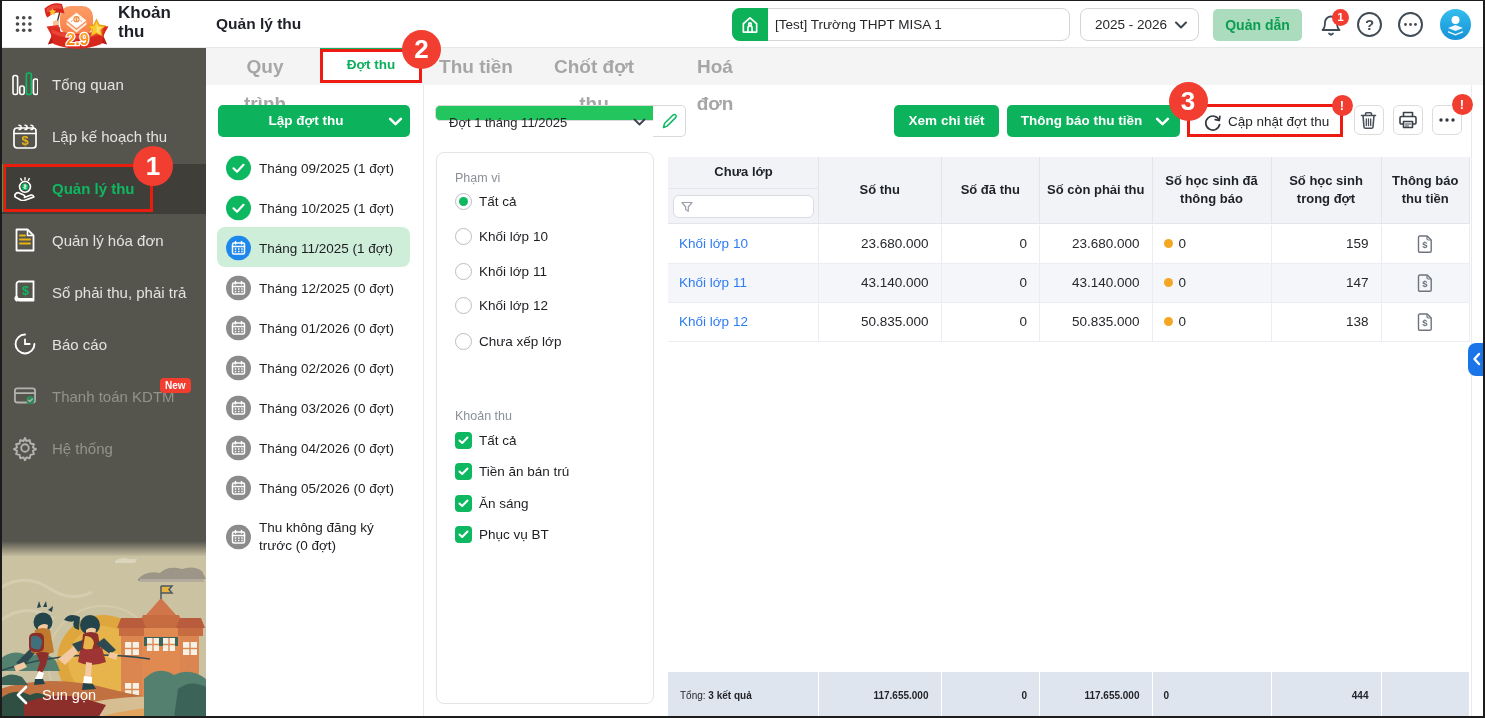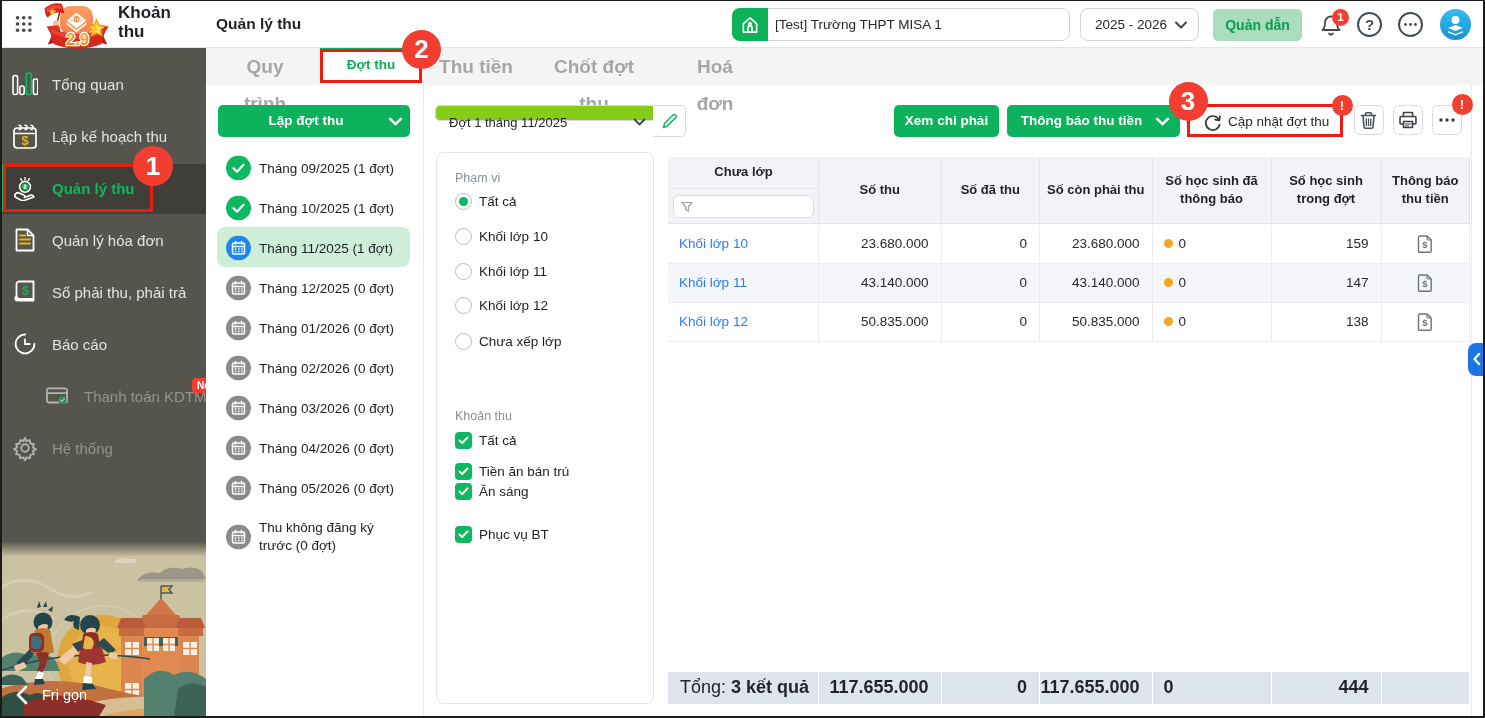--- a/index.html
+++ b/index.html
@@ -38,42 +38,42 @@
 
 
 #lapbtn { position:absolute; left:12px; top:57px; width:192px; height:32px; background:#0cb25c; border-radius:5px; color:#fff; font-weight:bold; font-size:13.5px; }
 .mrow { position:absolute; left:12px; width:192px; height:40px; }
 .mcirc { position:absolute; left:8px; top:50%; transform:translateY(-50%); width:25px; height:25px; border-radius:50%; display:flex; align-items:center; justify-content:center; }
 .mlabel { position:absolute; left:41px; top:50%; transform:translateY(-50%); font-size:13.5px; color:#1d1e22; white-space:nowrap; }
 #mactive { position:absolute; left:11px; top:179px; width:193px; height:40px; background:#cfeeda; border-radius:8px; }
 #vdivider { position:absolute; left:217px; top:37px; width:1px; height:633px; background:#e9e9e9; }
 
 
-#ddrop { position:absolute; left:229px; top:57px; width:219px; height:16px; border:1px solid #d9d9d9; border-radius:5px 0 0 5px; background:#84cc16; font-size:13px; color:#26272b; }
+#ddrop { position:absolute; left:229px; top:57px; width:219px; height:16px; border:1px solid #d9d9d9; border-radius:5px 0 0 5px; background:#22c55e; font-size:13px; color:#26272b; }
 #pencilbox { position:absolute; left:447px; top:57px; width:33px; height:32px; border:1px solid #d9d9d9; border-left:none; border-radius:0 5px 5px 0; background:#fff; }
 #filtercard { position:absolute; left:230px; top:104px; width:218px; height:552px; border:1px solid #e4e4e4; border-radius:8px; background:#fff; }
 .flabel { position:absolute; left:18px; font-size:12.5px; color:#8a9099; }
 .fopt { position:absolute; left:18px; display:flex; align-items:center; font-size:13.5px; color:#1d1e22; white-space:nowrap; }
 .radio { width:17px; height:17px; border:1px solid #b9bdc4; border-radius:50%; margin-right:7px; background:#fff; position:relative; flex:none; }
 .radio.sel::after { content:""; position:absolute; left:3px; top:3px; width:9px; height:9px; border-radius:50%; background:#0db861; }
 .chk { width:17px; height:17px; border-radius:4px; background:#0db861; margin-right:7px; flex:none; display:flex; align-items:center; justify-content:center; }
 
 
 .greenbtn { position:absolute; top:56.5px; height:32px; background:#0cb25c; border-radius:5px; color:#fff; font-weight:bold; font-size:13.5px; text-align:center; line-height:32px; }
 #capnhat { position:absolute; left:981px; top:56px; width:156px; height:33px; border:3px solid #ed1b12; background:#fff; }
 .iconbtn { position:absolute; top:57px; width:30px; height:30px; border:1px solid #dcdcdc; border-radius:6px; background:#fff; display:flex; align-items:center; justify-content:center; }
 .alertbadge { position:absolute; width:21px; height:21px; border-radius:50%; background:#f23d31; color:#fff; font-weight:bold; font-size:13px; text-align:center; line-height:21px; z-index:6; }
 
 
 #tbl { position:absolute; left:462px; top:109px; width:802px; }
 .th { position:absolute; background:#f1f3f7; border-right:1px solid #e2e5ec; border-bottom:1px solid #e2e5ec; font-weight:bold; font-size:13px; color:#1f2128; display:flex; align-items:center; justify-content:center; text-align:center; top:0; height:67px; line-height:18px; }
 .td { position:absolute; font-size:13.5px; color:#26272b; display:flex; align-items:center; border-bottom:1px solid #ebedf3; border-right:1px solid #ebedf3; height:39px; }
 .num { justify-content:flex-end; padding-right:12px; }
 .link { color:#2e7cf0; padding-left:11px; }
-.ft { position:absolute; top:514.5px; height:32px; background:#dfe5ef; font-weight:bold; font-size:18px; color:#23252a; display:flex; align-items:center; border-right:1px solid #fff; }
+.ft { position:absolute; top:514.5px; height:47px; background:#dfe5ef; font-weight:bold; font-size:10px; color:#23252a; display:flex; align-items:center; border-right:1px solid #fff; }
 #collapsetab { position:absolute; left:1262px; top:295px; width:17px; height:33px; background:#1975e8; border-radius:8px 0 0 8px; color:#fff; }
 </style>
 </head>
 <body>
 <div id="header">
 
   <svg class="abs" style="left:14px;top:14px" width="20" height="20" viewBox="0 0 20 20">
     <g fill="#4b4b4b">
       <circle cx="3.5" cy="3.8" r="1.8"></circle>
         <circle cx="9.7" cy="3.8" r="1.8"></circle>
@@ -231,21 +231,21 @@
     </svg>
     <div class="slabel">Sổ phải thu, phải trả</div>
   </div>
   <div class="sitem" style="top:270px;">
     <svg class="sicon" viewBox="0 0 22 22" fill="none" stroke="#fff" stroke-width="1.6" stroke-linecap="round">
       <path d="M19 11 a8 8 0 1 1 -8 -8"></path>
       <path d="M11 7 v4 h4" stroke-width="1.5"></path>
     </svg>
     <div class="slabel">Báo cáo</div>
   </div>
-  <div class="sitem dim" style="top:322px;margin-left:32px;">
+  <div class="sitem dim" style="top:322px;">
     <svg class="sicon" viewBox="0 0 22 22" fill="none" stroke="#fff" stroke-width="1.5" stroke-linecap="round">
       <rect x="2.5" y="4.5" width="17" height="12" rx="2"></rect>
       <path d="M2.5 8.5 h17"></path>
       <circle cx="15.5" cy="14.5" r="3.4" fill="#0db861" stroke="none"></circle>
       <path d="M13.9 14.5 l1.2 1.2 2 -2.2" stroke-width="1.2"></path>
     </svg>
     <div class="slabel">Thanh toán KDTM</div>
     <div class="abs" style="left:160px;top:8px;background:#f23d31;color:#fff;font-size:10px;font-weight:bold;border-radius:4px;padding:2px 5px;">New</div>
   </div>
   <div class="sitem dim" style="top:374px;">
@@ -340,21 +340,21 @@
       <path d="M84 135 l8 1 0 6 -9 1 Z" fill="#fff"></path>
       <path d="M83 142 l10 1 3 5 -14 1 Z" fill="#24444c"></path>
       <path d="M96 103 l14 10 6 -4 -12 -12 Z" fill="#2e4a50"></path>
       <path d="M110 111 l8 2 -2 6 -8 -3 Z" fill="#f3c9a2"></path>
     </g>
   </svg>
 
   <svg class="abs" style="left:14px;top:636px" width="16" height="22" viewBox="0 0 16 22">
       <path d="M12 3 L4 11 L12 19" stroke="#fff" stroke-width="2.6" fill="none" stroke-linecap="round" stroke-linejoin="round"></path>
     </svg>
-  <div class="abs" style="left:42px;top:639px;font-size:14.5px;color:#fff;">Fri gọn</div>
+  <div class="abs" style="left:42px;top:639px;font-size:14.5px;color:#fff;">Sun gọn</div>
 </div>
 <div id="main">
   <div id="tabbar">
     <div class="tab" style="left:19px;width:80px;">Quy trình</div>
     <div class="tab" style="left:230px;width:80px;">Thu tiền</div>
     <div class="tab" style="left:334px;width:108px;">Chốt đợt thu</div>
     <div class="tab" style="left:475px;width:68px;">Hoá đơn</div>
   </div>
   <div id="activetab"></div>
   <div id="activetabred"></div>
@@ -499,33 +499,33 @@
     <div class="fopt" style="top:279px;"><span class="chk">
           <svg width="11" height="9" viewBox="0 0 11 9">
             <path d="M1.5 4.5 L4.2 7 L9.5 1.5" stroke="#fff" stroke-width="2" fill="none" stroke-linecap="round" stroke-linejoin="round"></path>
           </svg>
         </span>Tất cả</div>
     <div class="fopt" style="top:310px;"><span class="chk">
           <svg width="11" height="9" viewBox="0 0 11 9">
             <path d="M1.5 4.5 L4.2 7 L9.5 1.5" stroke="#fff" stroke-width="2" fill="none" stroke-linecap="round" stroke-linejoin="round"></path>
           </svg>
         </span>Tiền ăn bán trú</div>
-    <div class="fopt" style="top:330px;"><span class="chk">
+    <div class="fopt" style="top:342px;"><span class="chk">
           <svg width="11" height="9" viewBox="0 0 11 9">
             <path d="M1.5 4.5 L4.2 7 L9.5 1.5" stroke="#fff" stroke-width="2" fill="none" stroke-linecap="round" stroke-linejoin="round"></path>
           </svg>
         </span>Ăn sáng</div>
     <div class="fopt" style="top:373px;"><span class="chk">
           <svg width="11" height="9" viewBox="0 0 11 9">
             <path d="M1.5 4.5 L4.2 7 L9.5 1.5" stroke="#fff" stroke-width="2" fill="none" stroke-linecap="round" stroke-linejoin="round"></path>
           </svg>
         </span>Phục vụ BT</div>
   </div>
 
-  <div class="greenbtn" style="left:688px;width:105px;">Xem chi phải</div>
+  <div class="greenbtn" style="left:688px;width:105px;">Xem chi tiết</div>
   <div class="greenbtn" style="left:800.5px;width:173.5px;">
       <span class="abs" style="left:0;width:150px;">Thông báo thu tiền</span>
     <svg class="abs" style="left:148px;top:12px" width="15" height="10" viewBox="0 0 14 9">
         <path d="M2 1.5 L7 6.5 L12 1.5" stroke="#fff" stroke-width="2.4" fill="none" stroke-linecap="round" stroke-linejoin="round"></path>
       </svg>
   </div>
   <div id="capnhat">
     <svg class="abs" style="left:13px;top:6px" width="19" height="19" viewBox="0 0 19 19" fill="none" stroke="#33383f" stroke-width="1.7" stroke-linecap="round" stroke-linejoin="round">
       <path d="M16.2 7.3 A7 7 0 1 0 16.6 11.5"></path>
       <path d="M16.9 3.4 l-0.6 4.1 -4.1 -0.8"></path>

